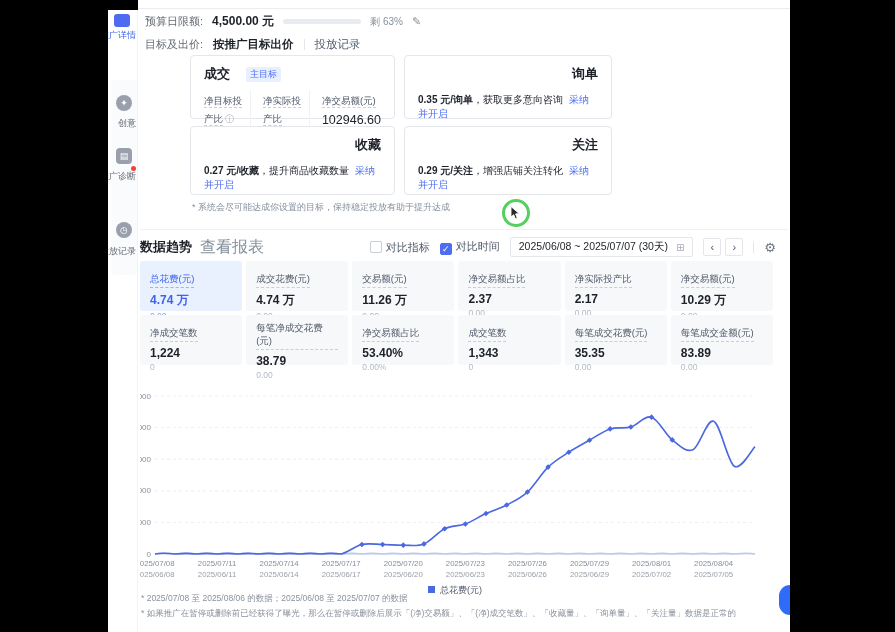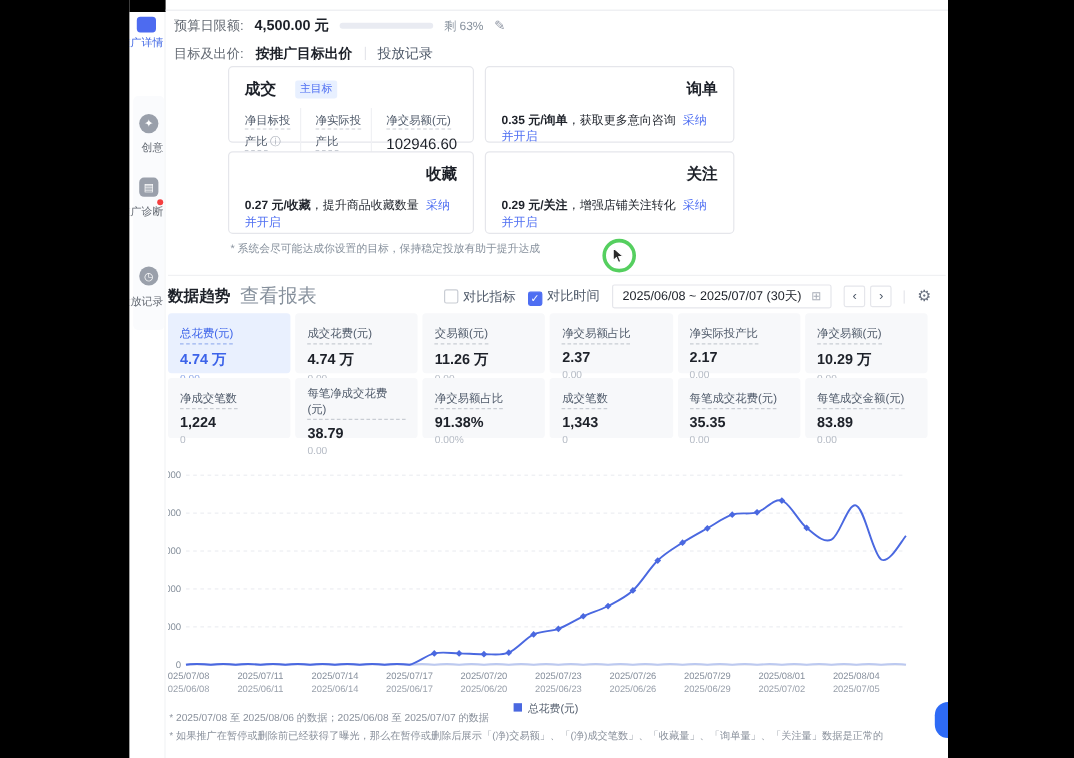--- a/index.html
+++ b/index.html
@@ -206,21 +206,21 @@
 
   <div id="metric-grid" class="abs">
       <div class="mcard sel"><span class="mlab">总花费(元)</span><div class="mval">4.74 万</div><div class="msub">0.00</div></div>
       <div class="mcard"><span class="mlab">成交花费(元)</span><div class="mval">4.74 万</div><div class="msub">0.00</div></div>
       <div class="mcard"><span class="mlab">交易额(元)</span><div class="mval">11.26 万</div><div class="msub">0.00</div></div>
       <div class="mcard"><span class="mlab">净交易额占比</span><div class="mval">2.37</div><div class="msub">0.00</div></div>
       <div class="mcard"><span class="mlab">净实际投产比</span><div class="mval">2.17</div><div class="msub">0.00</div></div>
       <div class="mcard"><span class="mlab">净交易额(元)</span><div class="mval">10.29 万</div><div class="msub">0.00</div></div>
       <div class="mcard"><span class="mlab">净成交笔数</span><div class="mval">1,224</div><div class="msub">0</div></div>
       <div class="mcard"><span class="mlab">每笔净成交花费(元)</span><div class="mval">38.79</div><div class="msub">0.00</div></div>
-      <div class="mcard"><span class="mlab">净交易额占比</span><div class="mval">91.38%</div><div class="msub">0.00%</div></div>
+      <div class="mcard"><span class="mlab">净交易额占比</span><div class="mval">53.40%</div><div class="msub">0.00%</div></div>
       <div class="mcard"><span class="mlab">成交笔数</span><div class="mval">1,343</div><div class="msub">0</div></div>
       <div class="mcard"><span class="mlab">每笔成交花费(元)</span><div class="mval">35.35</div><div class="msub">0.00</div></div>
       <div class="mcard"><span class="mlab">每笔成交金额(元)</span><div class="mval">83.89</div><div class="msub">0.00</div></div>
     </div>
 
   <div id="chart-wrap" class="abs"><svg width="633" height="204" viewBox="0 0 633 204">
         <line x1="15" y1="178" x2="615" y2="178" stroke="#dfe2e8" stroke-width="1" stroke-dasharray=""></line>
         <text x="11" y="180.5" text-anchor="end" font-size="8" fill="#86909c">0</text>
         <line x1="15" y1="146.4" x2="615" y2="146.4" stroke="#e7e9ee" stroke-width="0.8" stroke-dasharray="3 3"></line>
         <text x="11" y="148.9" text-anchor="end" font-size="8" fill="#86909c">1,000</text>

